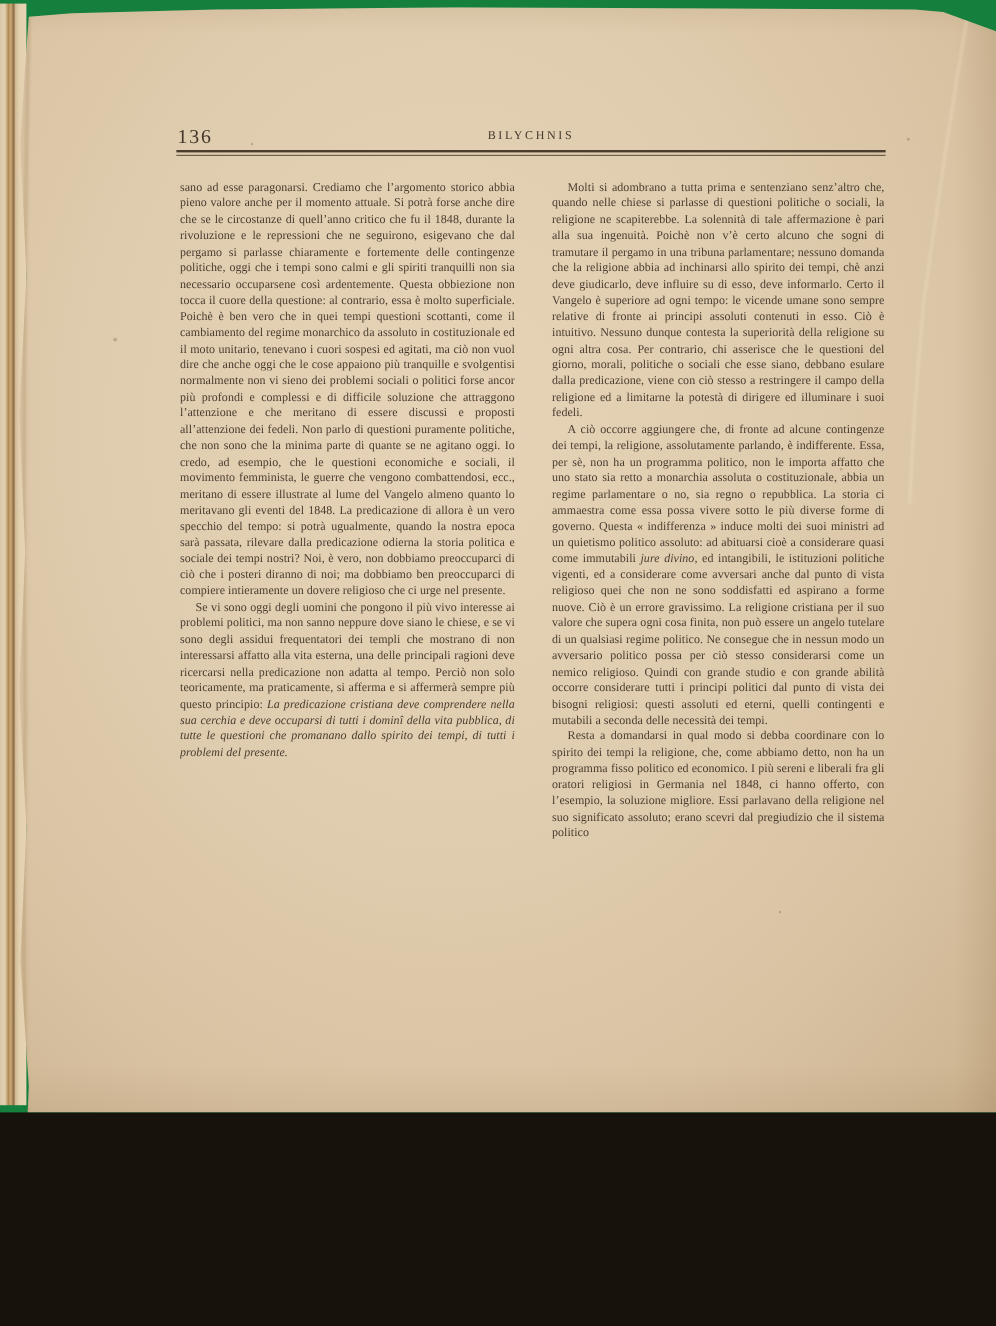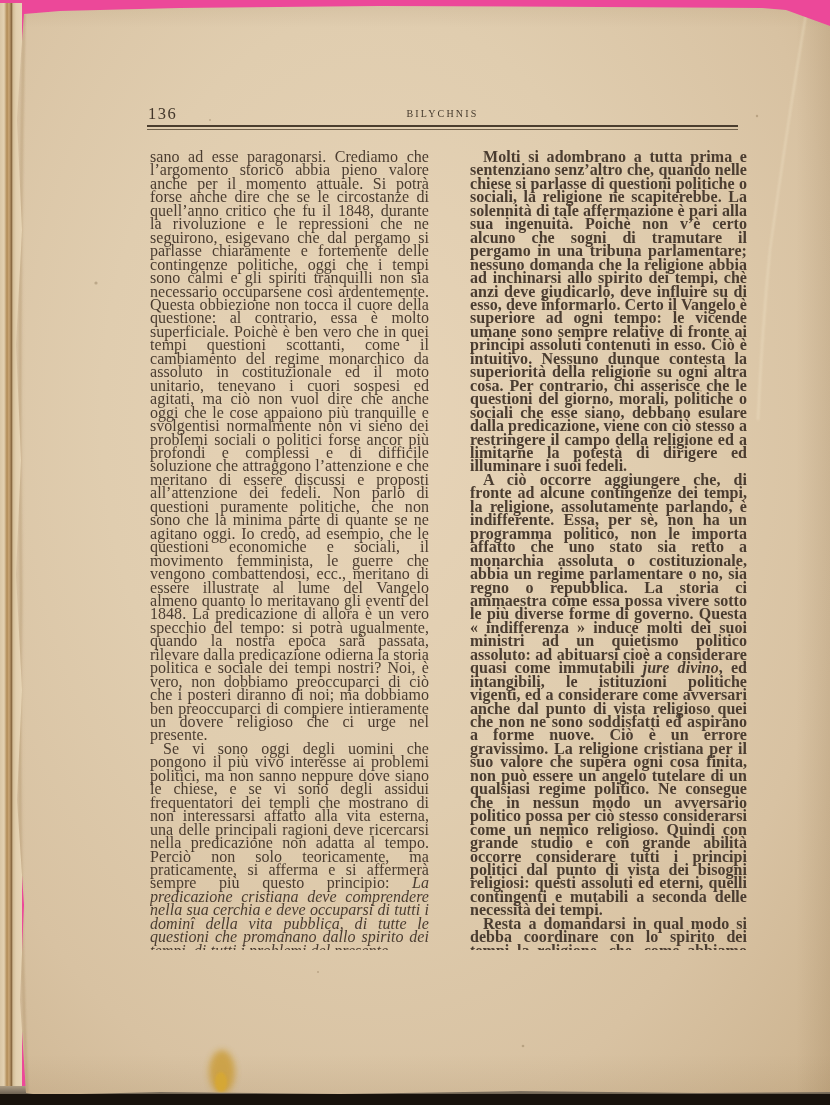--- a/index.html
+++ b/index.html
@@ -1,17 +1,17 @@
 <!DOCTYPE html>
 <html lang="it"><head>
 <meta charset="utf-8">
 <style>
   html,body{margin:0;padding:0;width:830px;height:1105px;overflow:hidden;}
   body{background:#18120c;font-family:"Liberation Serif","DejaVu Serif",serif;}
-  .scene{position:relative;width:830px;height:1094px;overflow:hidden;background:#ec4899;}
+  .scene{position:relative;width:830px;height:927px;overflow:hidden;background:#15803d;}
 
   
   .under-pages{position:absolute;left:0;top:3px;bottom:6px;width:22px;z-index:1;
     background:linear-gradient(to right,
       #d9c6a5 0px,#e3d1b1 4px,#b08a55 7px,#caa878 9px,#8a6a42 11.5px,
       #d3bd97 13px,#e2cfae 16px,#e6d4b4 22px);}
   
   .bottom-band{position:absolute;left:0;right:0;top:1086px;height:19px;z-index:1;
     background:linear-gradient(to bottom,#ab9b82 0px,#857866 5px,#5d5344 10px,#2c261e 16px,#1a1510 19px);}
 
@@ -35,24 +35,24 @@
     letter-spacing:1.5px;color:#42362a;}
   .running-title{position:absolute;left:147px;top:108px;width:591px;z-index:4;
     text-align:center;font-size:10px;letter-spacing:2.2px;color:#453a2d;}
   .rule-thick{position:absolute;left:147px;top:125px;width:591px;height:2px;
     background:#4a3d2e;z-index:4;}
   .rule-thin{position:absolute;left:147px;top:129px;width:591px;height:1px;
     background:rgba(90,76,58,0.85);z-index:4;}
 
   
   .col{position:absolute;top:150px;height:800px;overflow:hidden;z-index:4;
-    font-size:16px;line-height:13.45px;color:#4a3c30;text-align:justify;
+    font-size:10px;line-height:13.45px;color:#4a3c30;text-align:justify;
     letter-spacing:0.04px;}
   .col-left{left:150px;width:279px;}
-  .col-right{left:470px;width:277px;font-weight:bold;}
+  .col-right{left:460px;width:277px;}
   .col p{margin:0;padding:0;}
   .col p.indent{text-indent:13px;}
   .it{font-style:italic;}
 </style>
 </head>
 <body>
 
 <div class="scene">
 
   <div class="under-pages"></div>

